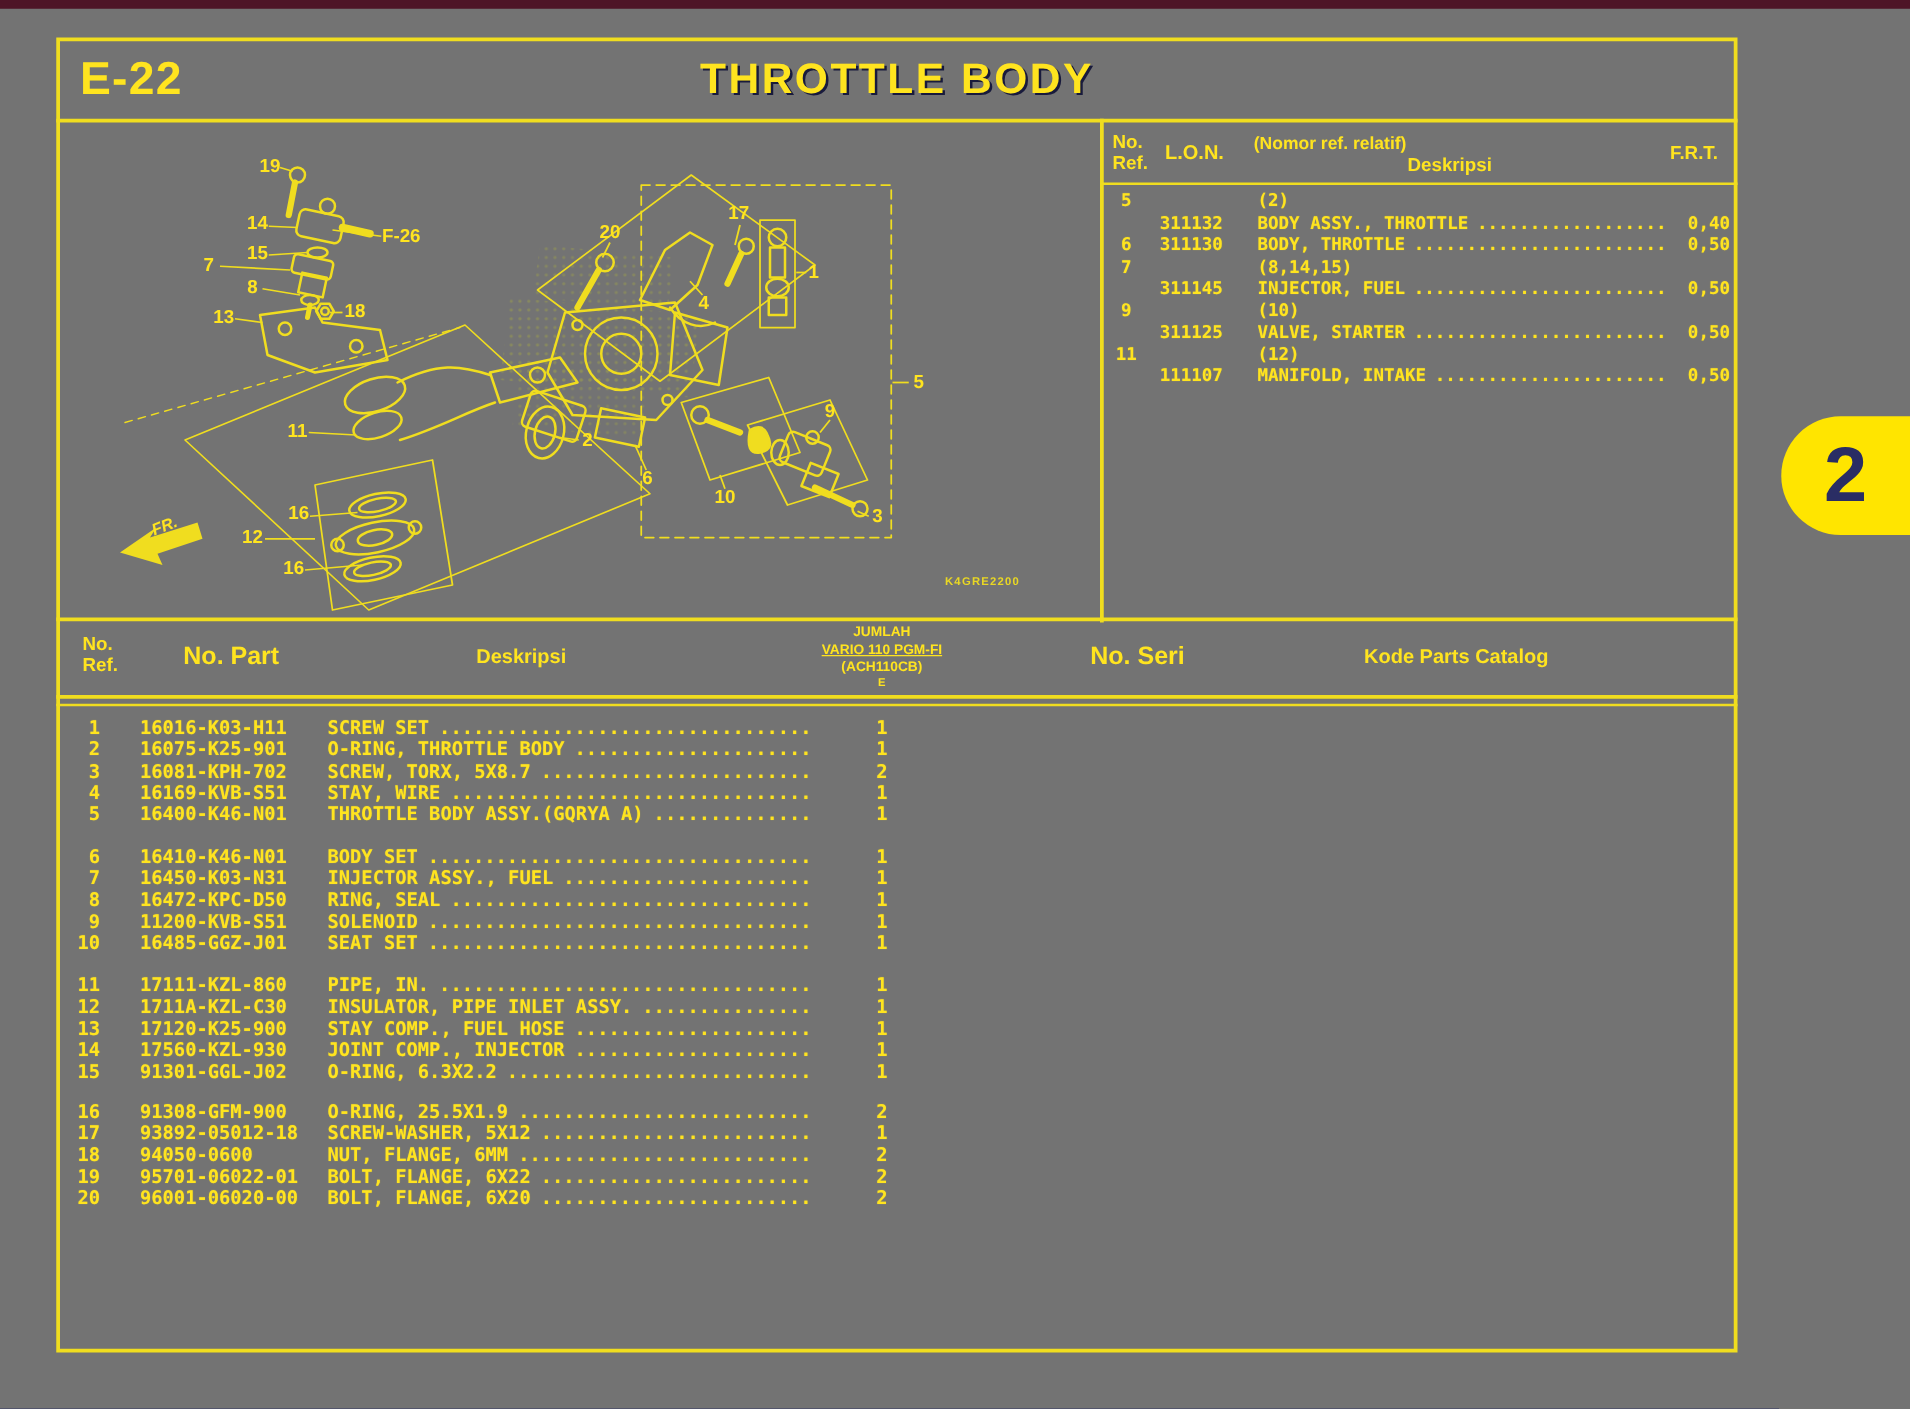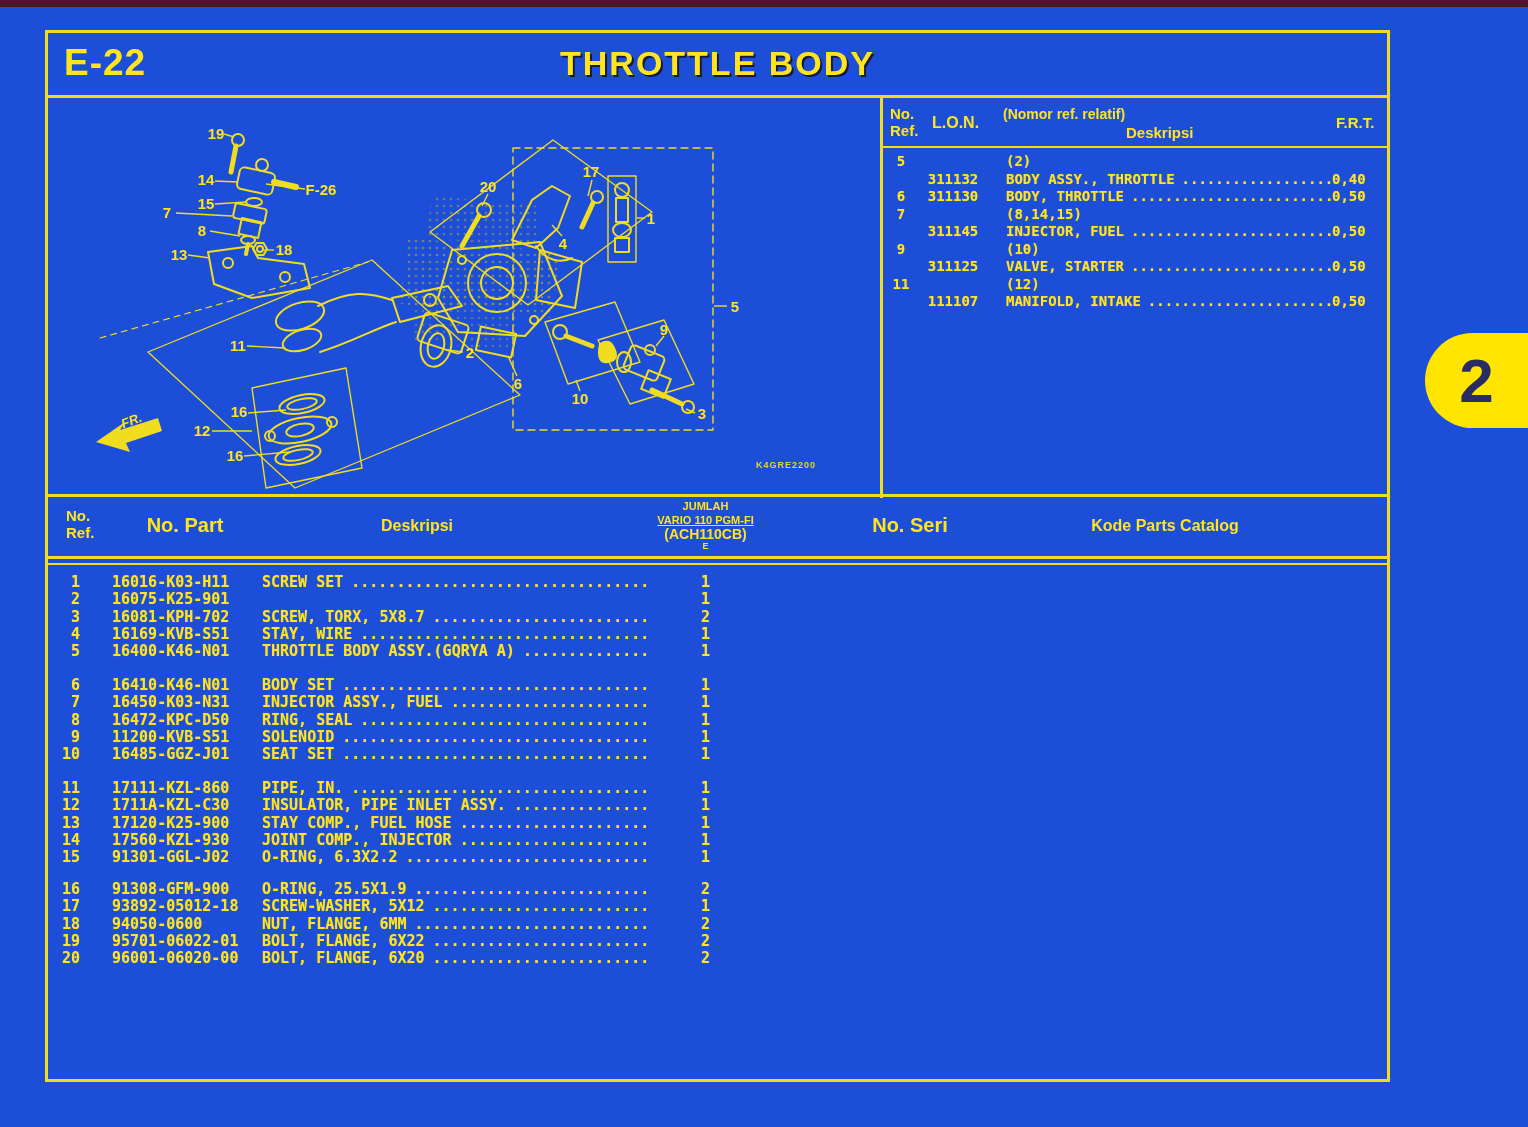--- a/index.html
+++ b/index.html
@@ -1,16 +1,16 @@
 <!DOCTYPE html>
 <html><head>
 <meta charset="utf-8">
 <style>
   html,body{margin:0;padding:0;background:#2a2d64;}
-  #page{position:relative;width:1528px;height:1127px;background:#1d4ed8;overflow:hidden;
+  #page{position:relative;width:1528px;height:1127px;background:#737373;overflow:hidden;
         font-family:"Liberation Sans",sans-serif;}
   .abs{position:absolute;}
   
   #mainbox{left:45px;top:30px;width:1339px;height:1046px;border:3px solid #f0dd1f;}
   #topstrip{left:0;top:0;width:1528px;height:7px;background:#4e1527;}
   
   #code{left:64px;top:42px;font-size:37px;font-weight:bold;color:#ffe41f;letter-spacing:1px;}
   #title{left:45px;top:44px;width:1345px;text-align:center;font-size:34px;font-weight:bold;
          color:#ffe41f;letter-spacing:2px;text-shadow:2px 2px 0 #181a3c;}
   .hline{height:3px;background:#f0dd1f;}
@@ -21,21 +21,21 @@
   
   .mono{font-family:"DejaVu Sans Mono",monospace;font-weight:bold;color:#ffe41f;
         text-shadow:0 0 1px rgba(255,228,31,.45);}
   
   #reftbl-rows{left:888px;top:153px;width:496px;}
   .rrow{display:flex;height:17.5px;line-height:17.5px;font-size:14px;}
   .rrow .ref{width:26px;text-align:center;flex:none;}
   .rrow .lon{width:78px;text-align:center;flex:none;}
   .rrow .dsc{margin-left:14px;flex:1;white-space:nowrap;overflow:hidden;}
   .rrow .dots{margin-left:7px;}
-  .rrow .frt{width:52px;flex:none;}
+  .rrow .frt{width:52px;text-align:right;flex:none;}
   
   .pgroup{left:48px;width:662px;}
   .prow{display:flex;height:17.3px;line-height:17.3px;font-size:15px;}
   .prow .ref{width:32px;text-align:right;flex:none;}
   .prow .part{margin-left:32px;width:150px;flex:none;white-space:nowrap;}
   .prow .dsc{width:404px;flex:none;white-space:nowrap;overflow:hidden;}
   .prow .dots{margin-left:8px;}
   .prow .qty{flex:1;text-align:right;}
   
   .callout{position:absolute;transform:translate(-50%,-50%);color:#ffe41f;font-weight:bold;
@@ -286,37 +286,38 @@
   <div class="abs" style="left:45px;top:563px;width:1345px;height:2px;background:#f0dd1f;"></div>
   <div class="abs hdr" style="left:66px;top:507px;">
     <div>No.</div>
     <div>Ref.</div>
   </div>
   <div class="abs hdr ctr" style="left:110px;top:517px;width:150px;font-size:20px;">No. Part</div>
   <div class="abs hdr ctr" style="left:262px;top:517px;width:310px;font-size:16px;">Deskripsi</div>
   <div class="abs ctr" style="left:628px;top:500px;width:155px;color:#ffe41f;font-weight:bold;">
     <div style="font-size:11px;line-height:13px;">JUMLAH</div>
     <div style="font-size:11px;line-height:14px;text-decoration:underline;">VARIO 110 PGM-FI</div>
-    <div style="font-size:14px;line-height:14px;">(ACH110CB)</div>
+    <div style="font-size:11px;line-height:14px;">(ACH110CB)</div>
     <div style="font-size:9px;line-height:11px;">E</div>
   </div>
   <div class="abs hdr ctr" style="left:830px;top:517px;width:160px;font-size:20px;">No. Seri</div>
   <div class="abs hdr ctr" style="left:1060px;top:517px;width:210px;font-size:16px;">Kode Parts Catalog</div>
 
   <div class="abs mono pgroup" style="top:574px;">
 
   <div class="prow">
         <span class="ref">1</span>
         <span class="part">16016-K03-H11</span>
         <span class="dsc"><span>SCREW SET</span><span class="dots">.................................</span></span>
         <span class="qty">1</span>
       </div>
       <div class="prow">
         <span class="ref">2</span>
         <span class="part">16075-K25-901</span>
+        <span class="dsc"><span>O-RING, THROTTLE BODY</span><span class="dots">.....................</span></span>
         <span class="qty">1</span>
       </div>
       <div class="prow">
         <span class="ref">3</span>
         <span class="part">16081-KPH-702</span>
         <span class="dsc"><span>SCREW, TORX, 5X8.7</span><span class="dots">........................</span></span>
         <span class="qty">2</span>
       </div>
       <div class="prow">
         <span class="ref">4</span>

